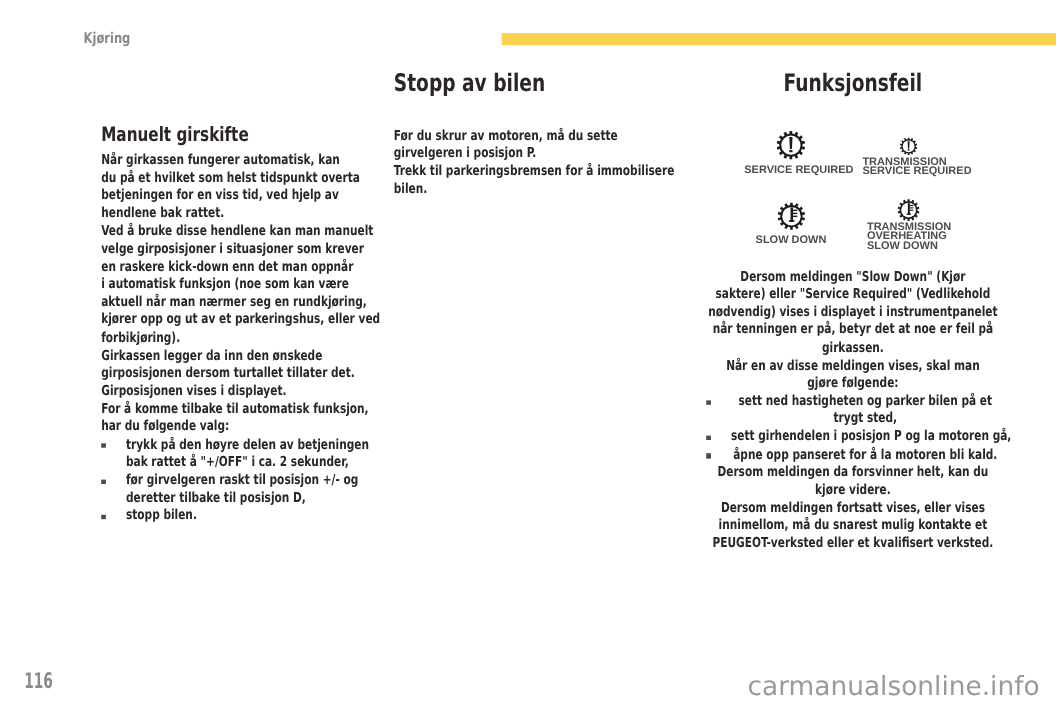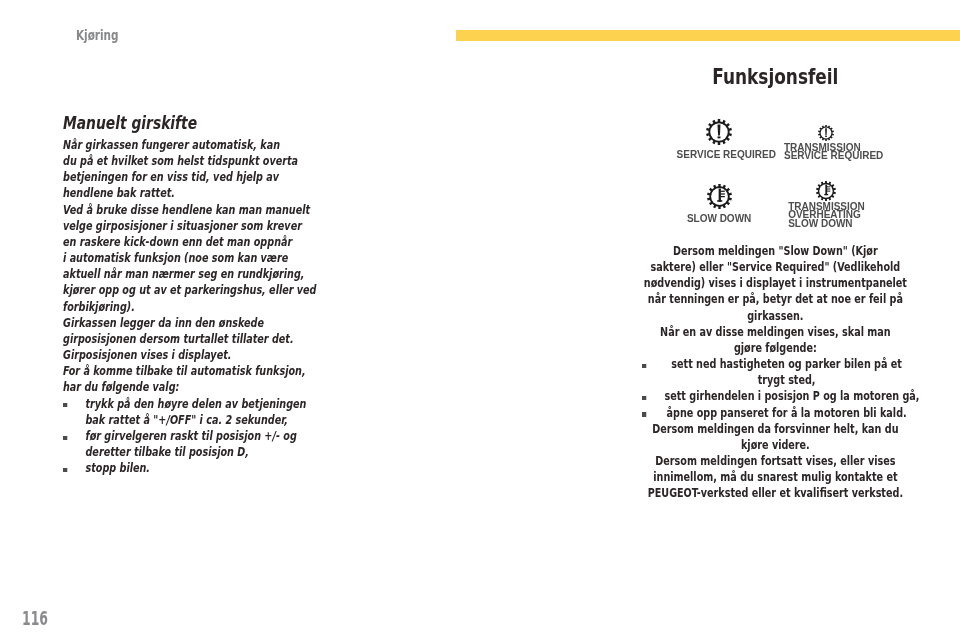--- a/index.html
+++ b/index.html
@@ -18,21 +18,21 @@
     line-height:16px;transform:scaleX(0.86);transform-origin:left top;
   }
   .header-bar{
     position:absolute;left:456px;top:30px;right:0;height:11px;
     background:#fcd24f;
   }
 
   
   .col{position:absolute;transform-origin:left top;}
   .colinner{transform:scaleX(0.855);transform-origin:left top;width:312px;}
-  .col1{left:63px;top:112px;font-style:italic;}
+  .col1{left:92px;top:112px;}
   .col2{left:357.6px;top:65.5px;}
   .col3{left:641.8px;top:65.5px;text-align:center;}
 
   h2.sect{
     font-family:"DejaVu Sans",sans-serif;font-stretch:condensed;
     font-size:18px;font-weight:bold;color:#2b2526;margin:0;
     letter-spacing:0px;line-height:21px;white-space:nowrap;
   }
   .col2 h2.sect, .col3 h2.sect{font-size:22px;line-height:22px;}
   .gap-a{height:4px;}
@@ -113,20 +113,30 @@
     <ul class="bul">
       <li><span class="bdot"></span><span>trykk på den høyre delen av betjeningen
 bak rattet å "+/OFF" i ca. 2 sekunder,</span></li>
       <li><span class="bdot"></span><span>før girvelgeren raskt til posisjon +/- og
 deretter tilbake til posisjon D,</span></li>
       <li><span class="bdot"></span><span>stopp bilen.</span></li>
     </ul>
   </div>
   </div>
 
+  <div class="col col2">
+    <div class="colinner">
+    <h2 class="sect">Stopp av bilen</h2>
+    <div class="gap-b"></div>
+    <p class="body">Før du skrur av motoren, må du sette
+girvelgeren i posisjon P.</p>
+    <p class="body">Trekk til parkeringsbremsen for å immobilisere
+bilen.</p>
+  </div>
+  </div>
 
   <div class="col col3">
     <div class="colinner">
     <h2 class="sect">Funksjonsfeil</h2>
     <div style="height:155.5px"></div>
     <p class="body">Dersom meldingen "Slow Down" (Kjør
 saktere) eller "Service Required" (Vedlikehold
 nødvendig) vises i displayet i instrumentpanelet
 når tenningen er på, betyr det at noe er feil på
 girkassen.</p>
@@ -196,13 +206,14 @@
             <rect x="54.5" y="48" width="17" height="5" fill="#1b1b1b"></rect>
           </svg>
         </span>
       <span class="lbl" style="top:26.0px"><span>TRANSMISSION
 OVERHEATING
 SLOW DOWN</span></span>
     </div>
   </div>
 
   <div class="pageno">116</div>
+  <div class="watermark">carmanualsonline.info</div>
 </div>
 
 </body></html>

